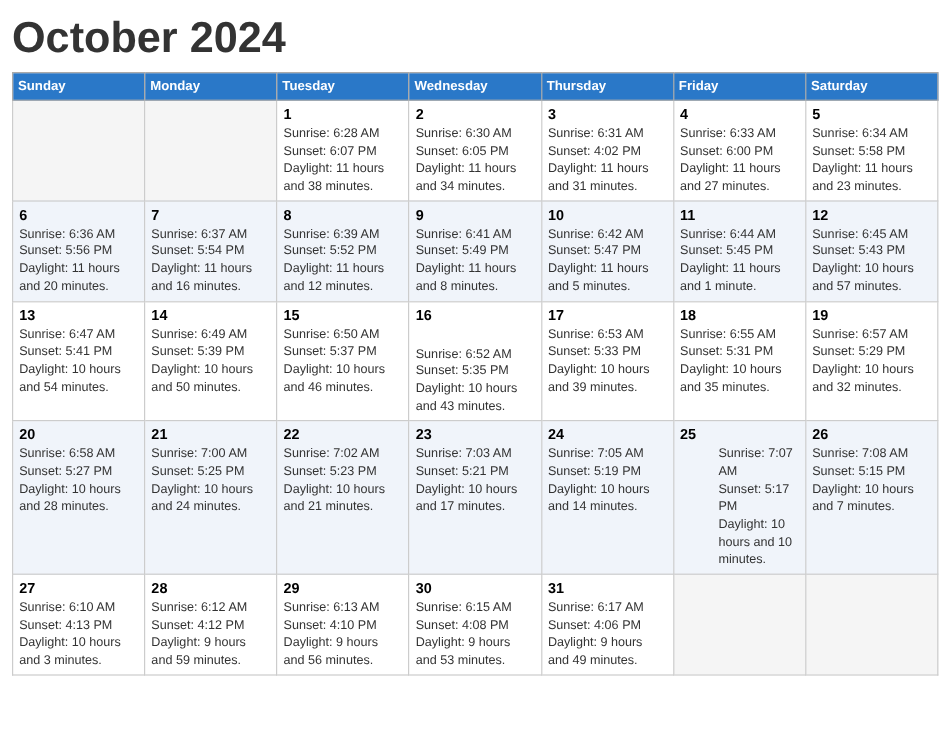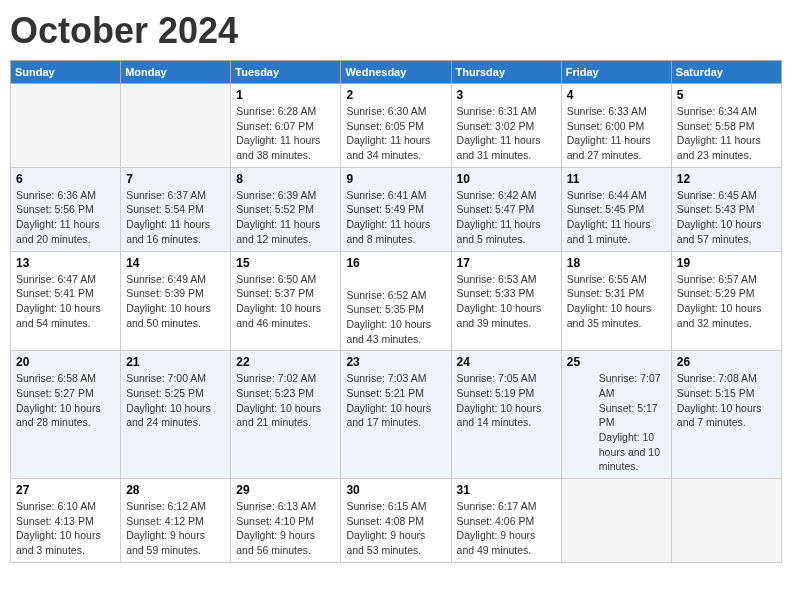--- a/index.html
+++ b/index.html
@@ -116,21 +116,21 @@
         </td>
         <td>
           <span class="day-num">2</span>
           <div class="day-info" style="white-space: pre-line;">Sunrise: 6:30 AM
 Sunset: 6:05 PM
 Daylight: 11 hours and 34 minutes.</div>
         </td>
         <td>
           <span class="day-num">3</span>
           <div class="day-info" style="white-space: pre-line;">Sunrise: 6:31 AM
-Sunset: 3:02 PM
+Sunset: 4:02 PM
 Daylight: 11 hours and 31 minutes.</div>
         </td>
         <td>
           <span class="day-num">4</span>
           <div class="day-info" style="white-space: pre-line;">Sunrise: 6:33 AM
 Sunset: 6:00 PM
 Daylight: 11 hours and 27 minutes.</div>
         </td>
         <td>
           <span class="day-num">5</span>

